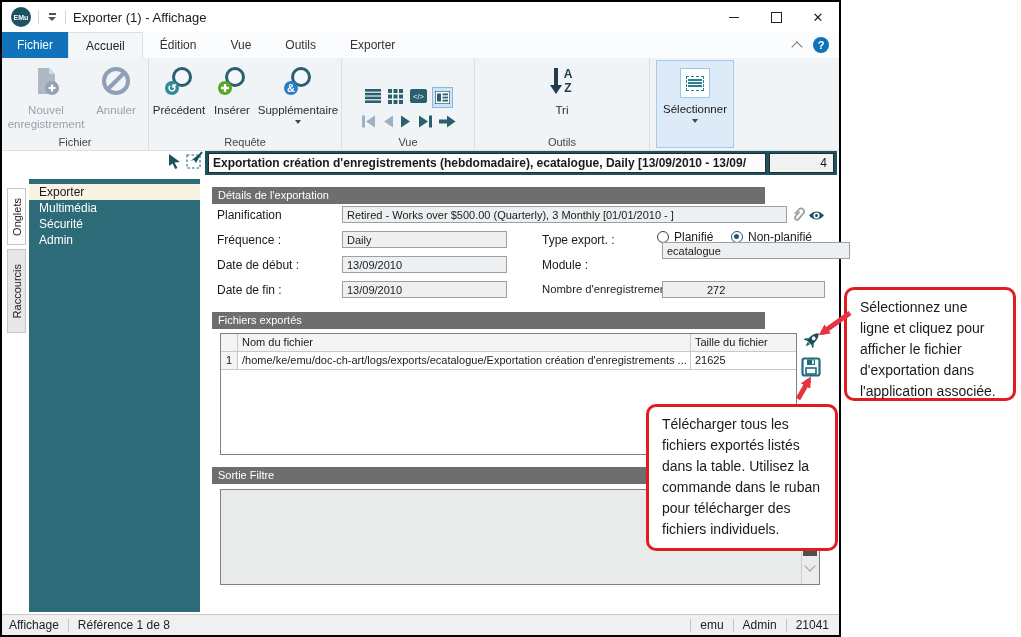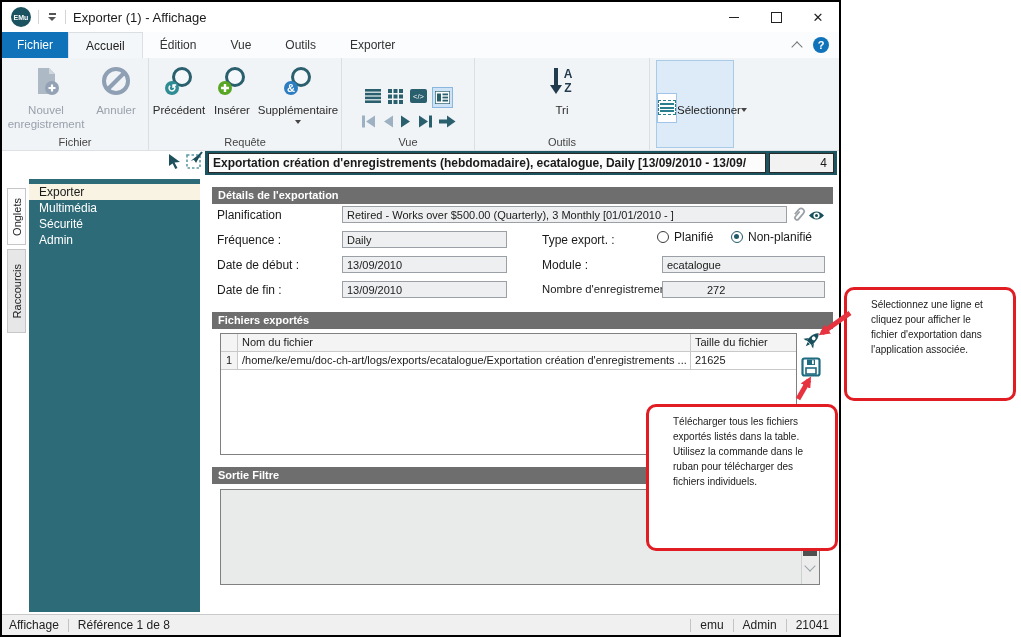--- a/index.html
+++ b/index.html
@@ -46,21 +46,21 @@
   .grayed .lbl{color:#98a1ac;}
   .caret-down{width:0;height:0;border-left:3.5px solid transparent;border-right:3.5px solid transparent;border-top:4px solid #444;margin-top:2px;}
 
   
   .vue-icons{display:flex;gap:4px;margin-top:10px;}
   .vico{width:19px;height:19px;display:flex;align-items:center;justify-content:center;}
   .vico.sel{background:#cfe3f6;border:1px solid #8ab6e0;}
   .vue-nav{display:flex;gap:6px;margin-top:6px;align-items:center;}
 
   
-  .select-btn{margin:2px 6px;width:76px;background:#ddeaf7;border:1px solid #aacbe8;display:flex;flex-direction:row;
+  .select-btn{margin:2px 6px;width:76px;background:#ddeaf7;border:1px solid #aacbe8;display:flex;flex-direction:column;
               align-items:center;padding-top:7px;}
   .select-iconbox{width:28px;height:28px;background:#fff;border:1px solid #9fc6e8;display:flex;align-items:center;justify-content:center;}
   .sel-dash{width:18px;height:15px;border:1.4px dashed #2a7f8f;display:flex;flex-direction:column;justify-content:space-evenly;padding:1px 1px;box-sizing:border-box;}
   .sel-dash i{display:block;height:2px;background:#2a7f8f;}
 
   
   .rec-bar{position:absolute;left:203px;top:149px;width:632px;height:24px;background:#1b5361;}
   .rec-title{position:absolute;left:206px;top:151px;width:558px;height:20px;background:#fcfcfc;border:1px solid #2a2a2a;
              box-sizing:border-box;font-size:12px;font-weight:bold;line-height:18px;padding:0 4px;white-space:nowrap;overflow:hidden;}
   .rec-count{position:absolute;left:767px;top:151px;width:65px;height:20px;background:#f2f2f2;border:1px solid #2a2a2a;
@@ -69,22 +69,22 @@
   
   .side-tab{position:absolute;left:5px;width:19px;background:#e7e7e7;border:1px solid #c6c6c6;box-sizing:border-box;
             display:flex;align-items:center;justify-content:center;}
   .side-tab span{writing-mode:vertical-rl;transform:rotate(180deg);font-size:11px;color:#222;}
   .side-tab.active{background:#fdfdfd;}
   .side-panel{position:absolute;left:27px;top:177px;width:171px;height:433px;background:#2e6b79;padding-top:5px;box-sizing:border-box;}
   .side-item{height:16px;line-height:16px;font-size:12px;color:#fff;padding-left:10px;}
   .side-item.sel{background:#f8f3e3;color:#1a1a1a;}
 
   
-  .sec-hdr{position:absolute;left:210px;width:621px;height:17px;background:#6e6e6e;color:#fff;font-size:11px;
-           line-height:17px;padding-left:6px;box-sizing:border-box;font-weight:bold;}
+  .sec-hdr{position:absolute;left:210px;width:553px;height:17px;background:#6e6e6e;color:#fff;font-size:11px;
+           line-height:17px;padding-left:6px;box-sizing:border-box;}
   .flabel{position:absolute;font-size:12px;color:#1a1a1a;}
   .finput{position:absolute;height:17px;background:#edeff0;border:1px solid #9aa0a6;box-sizing:border-box;
           font-size:11px;line-height:14px;padding:1px 4px;white-space:nowrap;overflow:hidden;}
   .radio{width:12px;height:12px;border-radius:50%;border:1.4px solid #3c3c3c;background:#fff;display:inline-block;box-sizing:border-box;}
   .radio.on{border:1.8px solid #1f5a68;position:relative;}
   .radio.on::after{content:"";position:absolute;left:1.6px;top:1.6px;width:5.5px;height:5.5px;border-radius:50%;background:#1f5a68;}
   .radio-row{position:absolute;display:flex;align-items:center;gap:5px;font-size:12px;}
 
   
   .ftable{position:absolute;left:218px;top:331px;width:577px;height:122px;border:1px solid #808080;background:#fff;box-sizing:border-box;}
@@ -103,21 +103,21 @@
   .fchev{position:absolute;left:4px;top:72px;width:7px;height:7px;border-left:1.6px solid #9aa4a8;border-bottom:1.6px solid #9aa4a8;transform:rotate(-45deg);}
 
   
   .statusbar{position:absolute;left:0;right:0;bottom:0;height:20px;background:#f0f0f0;border-top:1px solid #c9c9c9;
              display:flex;align-items:center;font-size:12px;color:#222;}
   .sb-sep{width:1px;height:13px;background:#c4c4c4;margin:0 9px;}
   .sb-right{margin-left:auto;display:flex;align-items:center;padding-right:6px;}
 
   
   .callout{position:absolute;background:#fff;border:3px solid #e11d23;border-radius:10px;box-sizing:border-box;
-           font-size:10px;line-height:1.5;padding:7px 24px;color:#1a1a1a;z-index:20;}
+           font-size:14px;line-height:1.5;padding:7px 13px;color:#1a1a1a;z-index:20;}
   .callout1{left:844px;top:287px;width:172px;height:114px;}
   .callout2{left:646px;top:404px;width:192px;height:147px;}
 
   .arrows{position:absolute;left:0;top:0;z-index:30;pointer-events:none;}
 
   svg text{font-family:"Liberation Sans",sans-serif;}
 </style>
 </head>
 <body>
 
@@ -378,21 +378,21 @@
     <span>Planifié</span>
   </div>
   <div class="radio-row" style="left:729px;top:228px;">
     <span class="radio on"></span>
     <span>Non-planifié</span>
   </div>
 
   <div class="flabel" style="left:215px;top:256px;">Date de début :</div>
   <div class="finput" style="left:340px;top:254px;width:165px;">13/09/2010</div>
   <div class="flabel" style="left:540px;top:256px;">Module :</div>
-  <div class="finput" style="left:660px;top:254px;width:163px;">ecatalogue</div>
+  <div class="finput" style="left:660px;top:240px;width:188px;">ecatalogue</div>
 
   <div class="flabel" style="left:215px;top:281px;">Date de fin :</div>
   <div class="finput" style="left:340px;top:279px;width:165px;">13/09/2010</div>
   <div class="flabel" style="left:540px;top:281px;font-size:11.3px;">Nombre d'enregistrements :</div>
   <div class="finput" style="left:660px;top:279px;width:163px;padding-left:44px;">272</div>
 
   <div class="sec-hdr" style="top:310px;">Fichiers exportés</div>
 
   <div class="ftable">
     <div class="frow">

